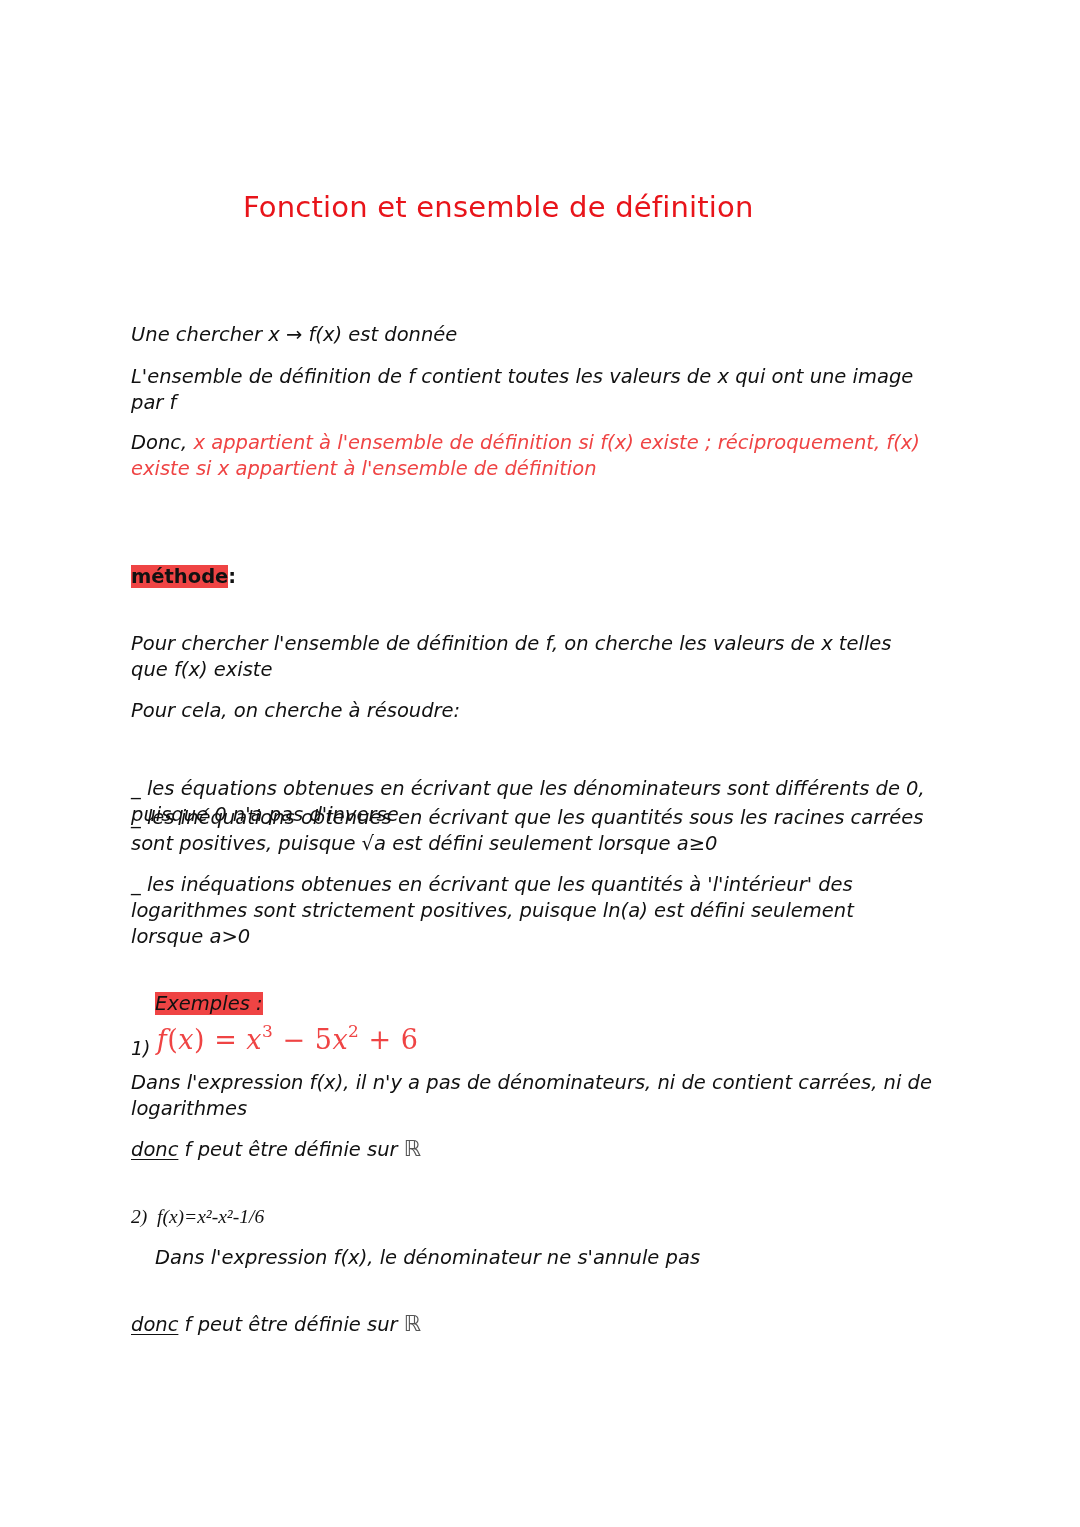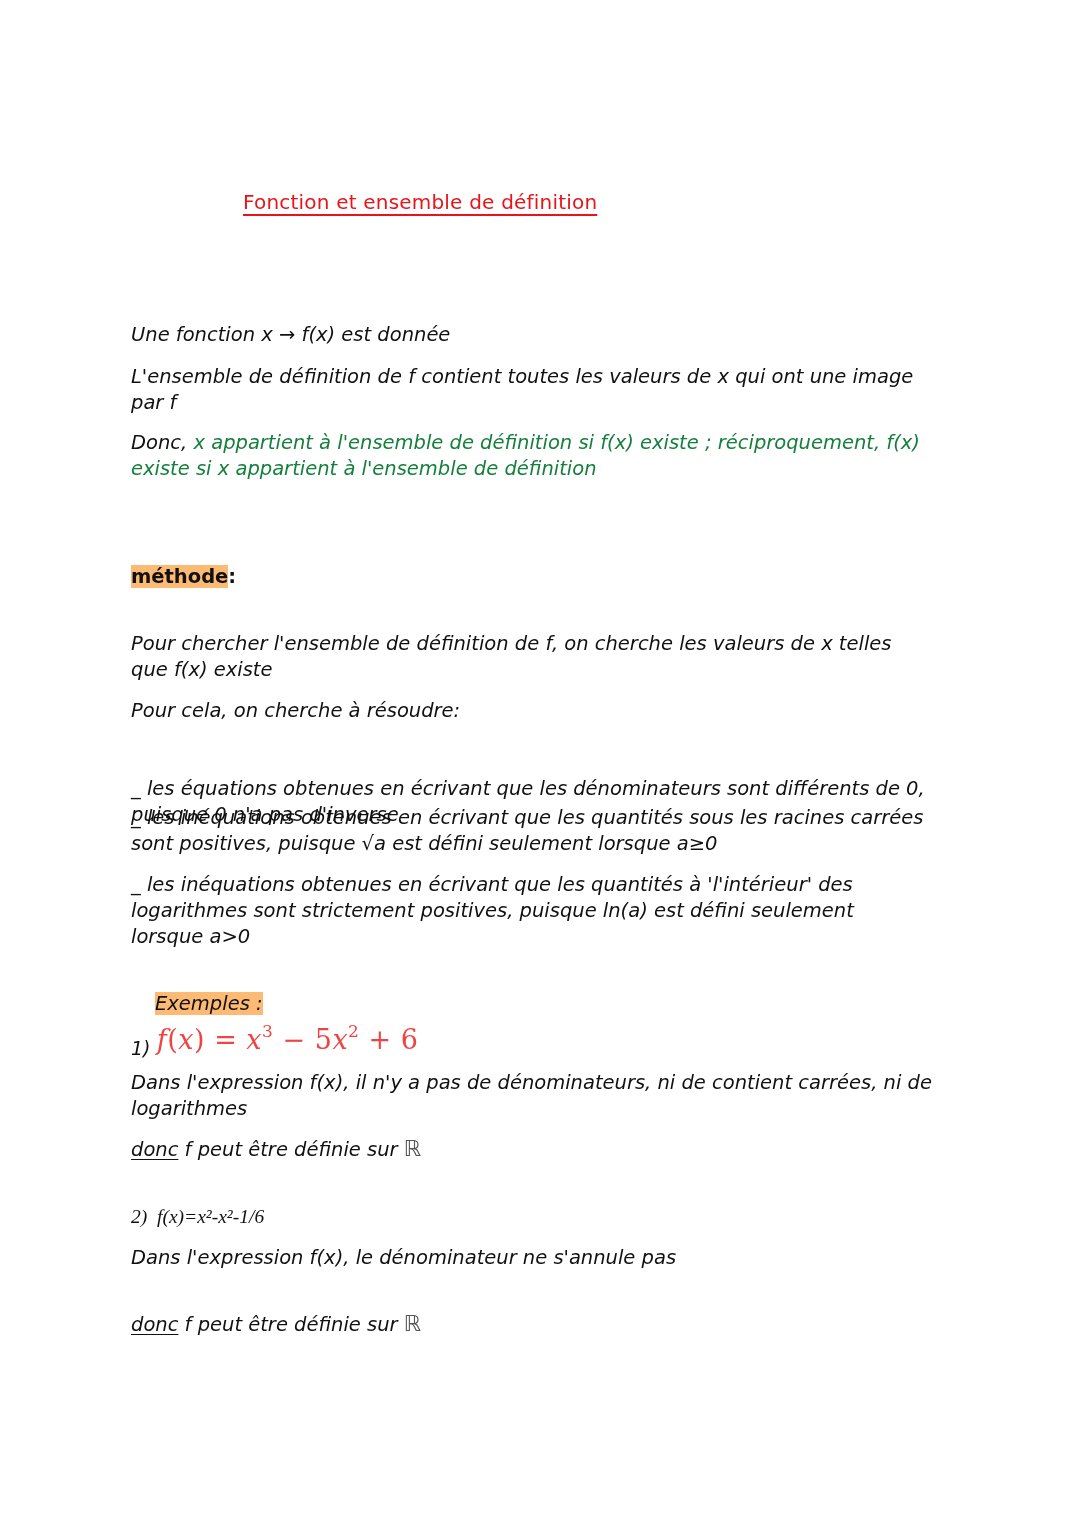--- a/index.html
+++ b/index.html
@@ -12,39 +12,38 @@
       height: 1527px;
       position: relative;
       overflow: hidden;
       font-family: "DejaVu Sans", sans-serif;
       color: #111111;
     }
     .title {
       position: absolute;
       left: 243px;
       top: 190px;
-      font-size: 20px;
+      font-size: 29px;
       color: #e8141a;
-      text-decoration: underline;
       text-decoration-thickness: 2px;
       text-underline-offset: 5px;
       white-space: nowrap;
       letter-spacing: 0.2px;
     }
     .para {
       position: absolute;
       left: 131px;
       width: 830px;
       font-size: 19.5px;
       line-height: 26px;
       font-style: italic;
       color: #111111;
     }
-    .orange { color: #15803d; }
-    .highlight { background: #fdba74; }
+    .orange { color: #ef4444; }
+    .highlight { background: #ef4444; }
     .bold { font-weight: bold; font-style: normal; }
     .u { text-decoration: underline; text-underline-offset: 3px; }
     .realset {
       font-style: normal;
       font-family: "DejaVu Sans", sans-serif;
       color: #555555;
       font-size: 22px;
     }
     .math {
       font-family: "DejaVu Serif", serif;
@@ -57,21 +56,21 @@
     .math sup { font-size: 17px; vertical-align: 12px; font-style: normal; }
     .mathf { font-style: italic; }
   </style>
 </head>
 <body>
 
 <div>
 
   <div class="title">Fonction et ensemble de définition</div>
 
-  <div class="para" style="top:322px;">Une fonction x → f(x) est donnée</div>
+  <div class="para" style="top:322px;">Une chercher x → f(x) est donnée</div>
 
   <div class="para" style="top:364px; width:810px;">L'ensemble de définition de f contient toutes les valeurs de x qui ont une image par f</div>
 
   <div class="para" style="top:430px; width:830px;">
     <span>Donc, </span><span class="orange">x appartient à l'ensemble de définition si f(x) existe ; réciproquement, f(x) existe si x appartient à l'ensemble de définition</span>
   </div>
 
   <div class="para" style="top:564px;">
     <span class="bold highlight">méthode</span><span class="bold">:</span>
   </div>
@@ -98,19 +97,19 @@
   <div class="para" style="top:1070px; width:830px;">Dans l'expression f(x), il n'y a pas de dénominateurs, ni de contient carrées, ni de logarithmes</div>
 
   <div class="para" style="top:1136px;">
     <span class="u">donc</span><span> f peut être définie sur </span><span class="realset">ℝ</span>
   </div>
 
   <div class="para" style="top:1204px;font-family:Liberation Serif, serif;">
     <span style="font-style:italic;">2)</span><span style="white-space:pre;">  f(x)=x²-x²-1/6</span>
   </div>
 
-  <div class="para" style="top:1245px;">Dans l'expression f(x), le dénominateur ne s'annule pas</div>
+  <div class="para" style="top:1245px;margin-left:24px;">Dans l'expression f(x), le dénominateur ne s'annule pas</div>
 
   <div class="para" style="top:1311px;">
     <span class="u">donc</span><span> f peut être définie sur </span><span class="realset">ℝ</span>
   </div>
 
 </div>
 
 </body></html>

